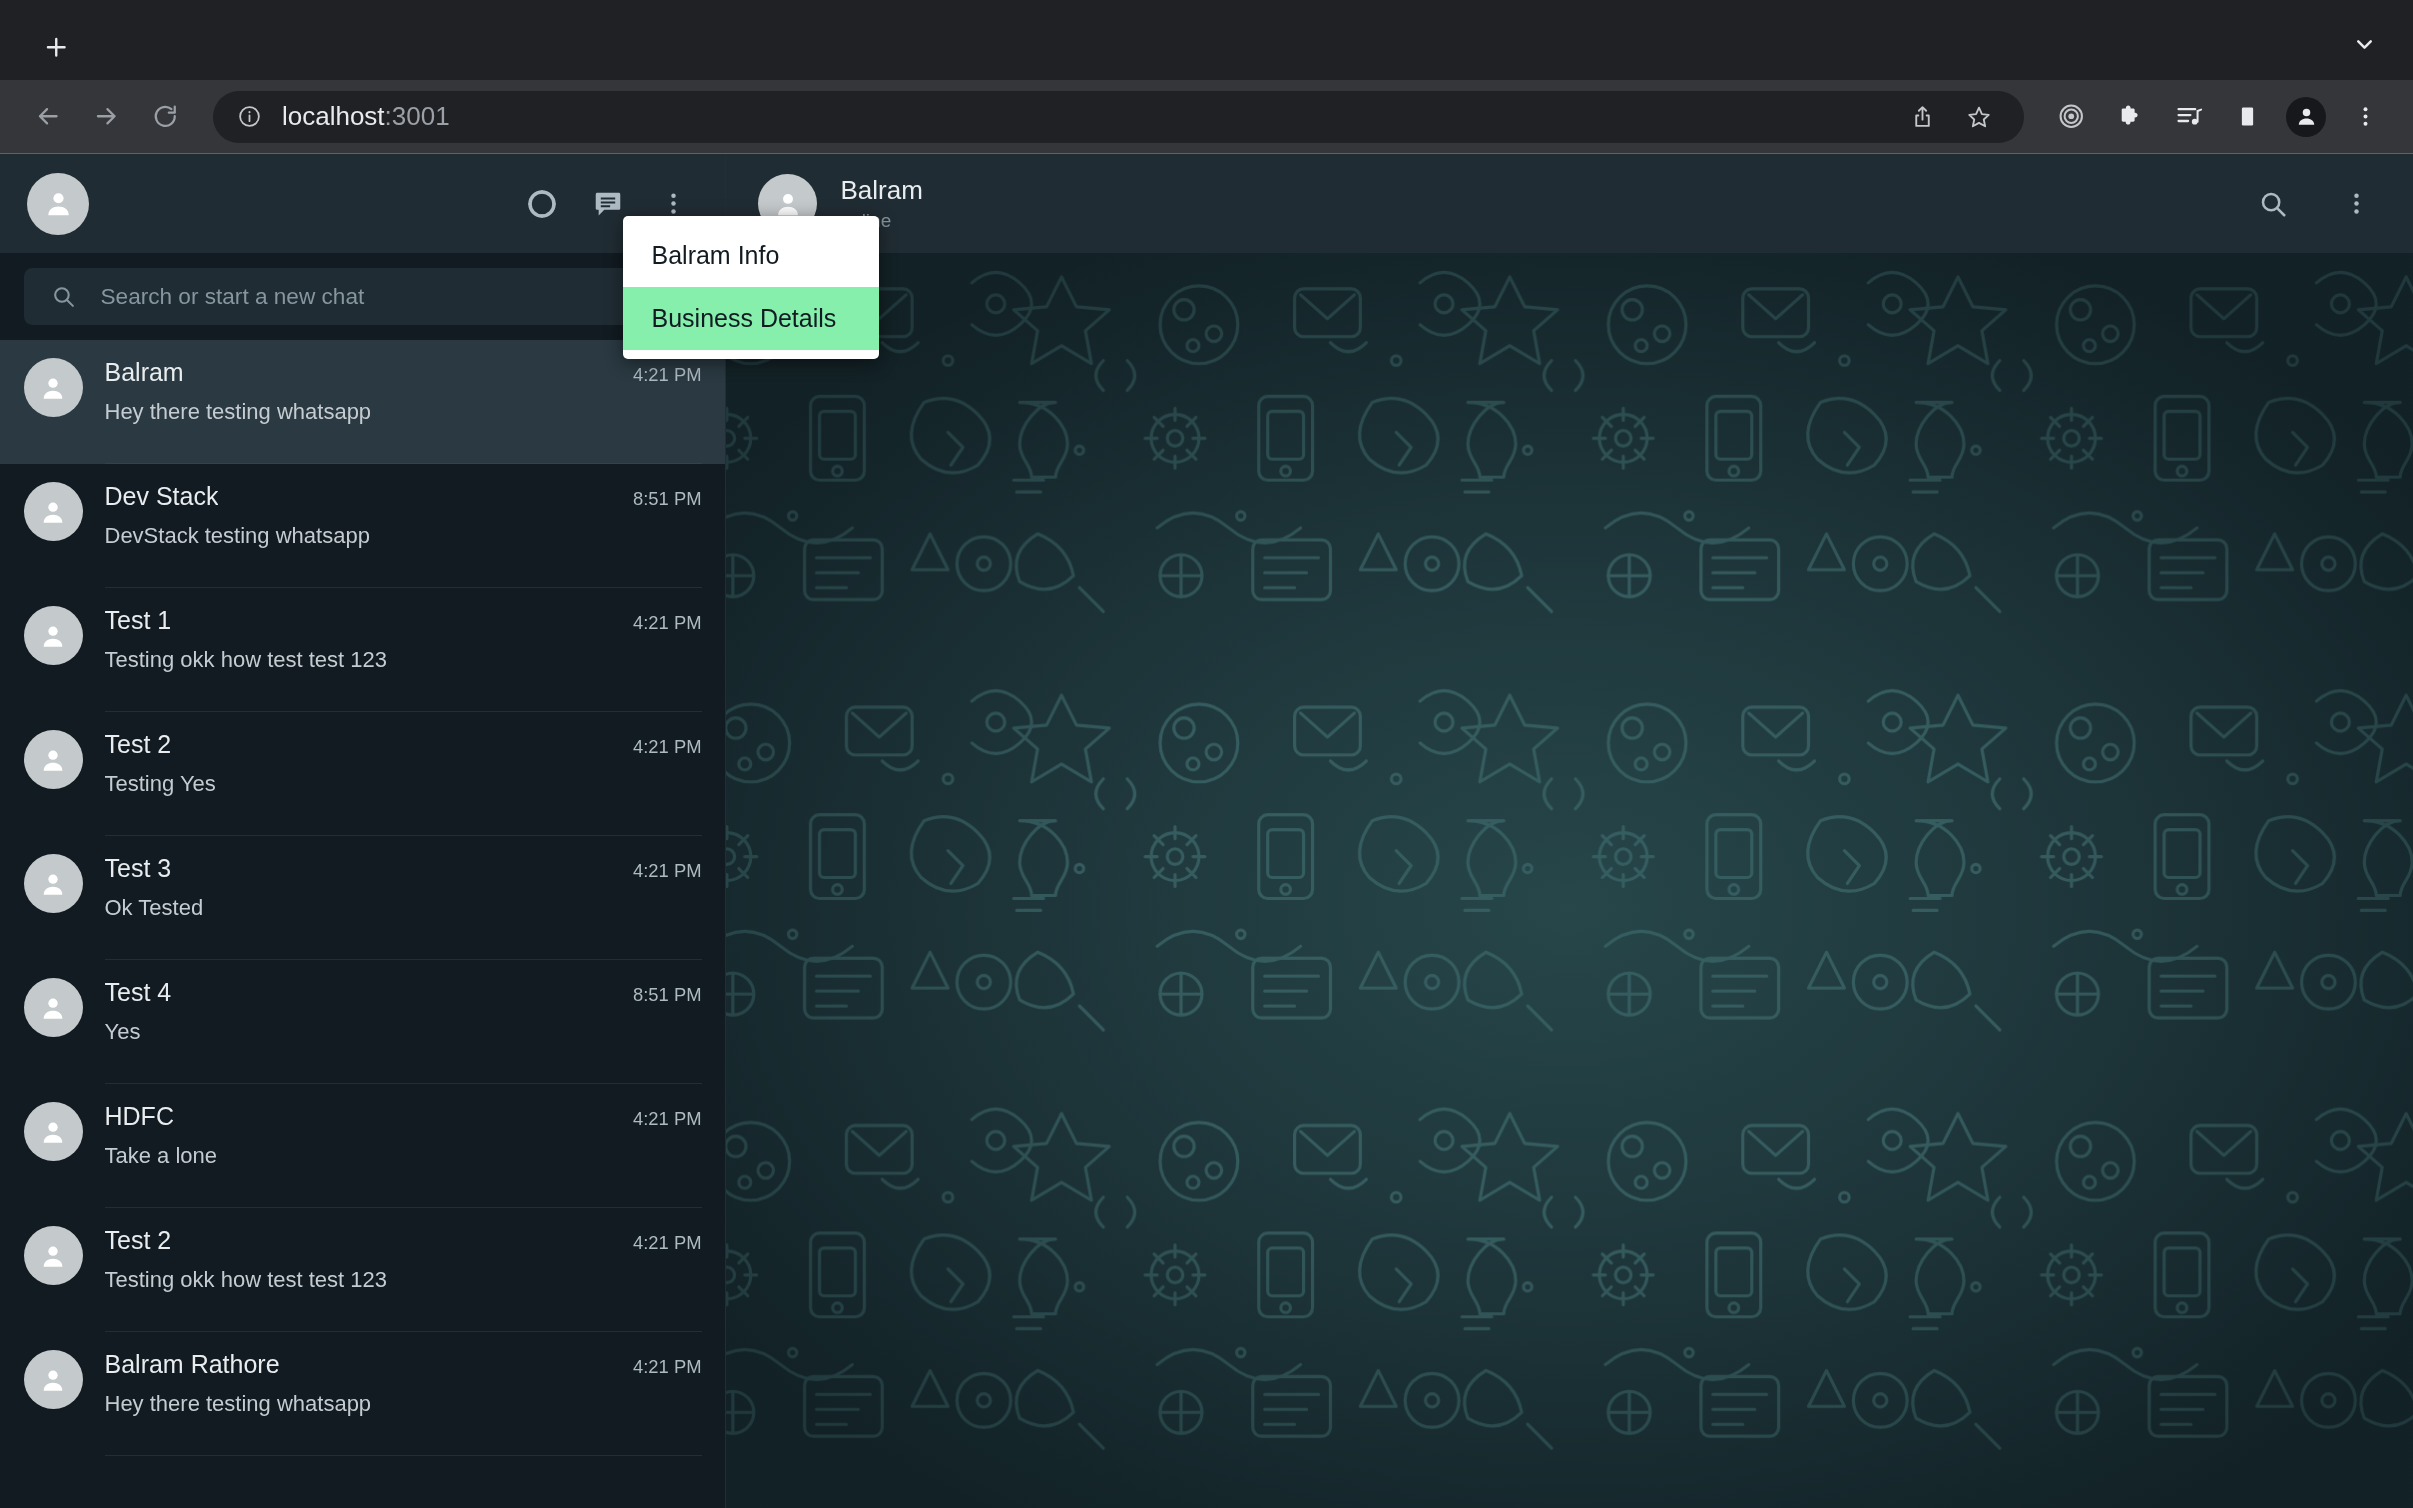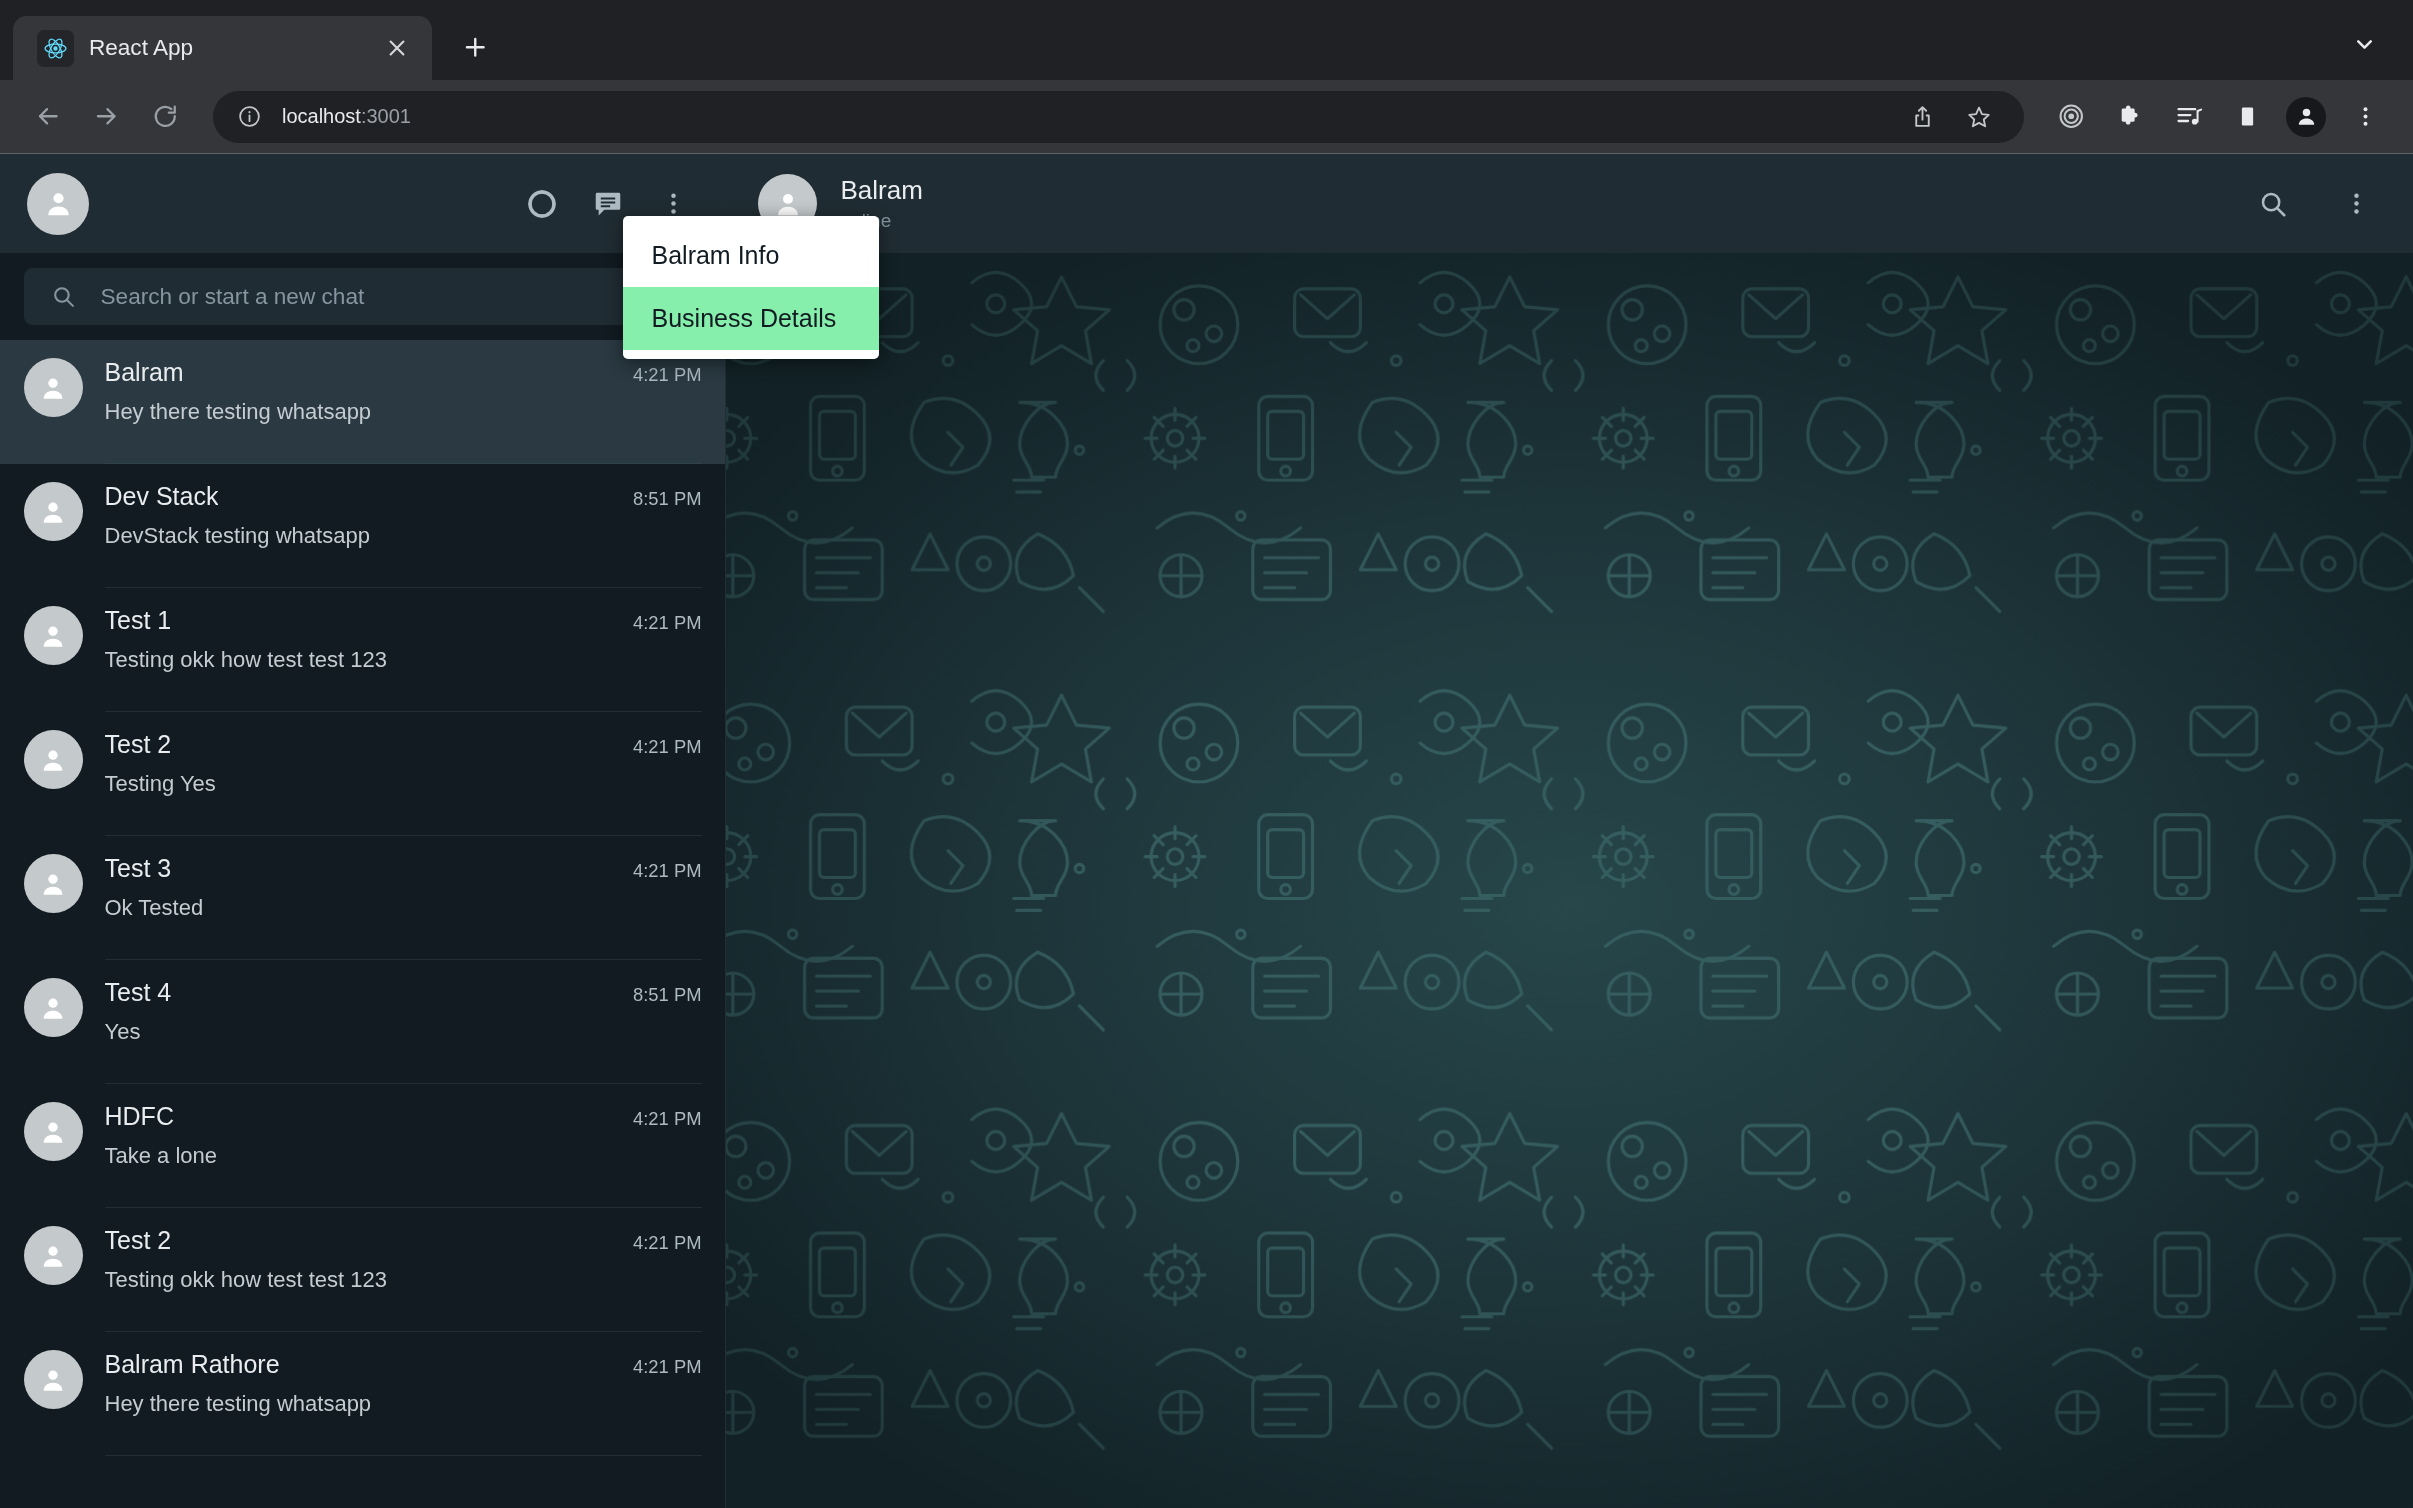--- a/index.html
+++ b/index.html
@@ -56,21 +56,21 @@
   .nav-btn {
     width: 52px; height: 52px; flex: 0 0 52px;
     display: flex; align-items: center; justify-content: center; color: #9aa0a6;
   }
   .omnibox {
     flex: 1; height: 52px; background: #202124; border-radius: 26px;
     display: flex; align-items: center; padding: 0 22px; gap: 18.4px;
     margin: 0 15px; min-width: 0;
   }
   .omnibox-info { width: 28.5px; height: 28.5px; flex: 0 0 28.5px; display: flex; align-items: center; justify-content: center; color: #c4c7ca; }
-  .omnibox-url { font-size: 20px; color: #e8eaed; white-space: nowrap; }
+  .omnibox-url { font-size: 26px; color: #e8eaed; white-space: nowrap; }
   .omnibox-url .dim { color: #9aa0a6; }
   .omnibox-actions { display: flex; align-items: center; gap: 11.7px; margin-left: auto; }
   .ob-icon { width: 45px; height: 45px; display: flex; align-items: center; justify-content: center; color: #c4c7ca; }
   .tb-icon { width: 52px; height: 52px; flex: 0 0 52px; display: flex; align-items: center; justify-content: center; color: #e8eaed; }
   .tb-avatar {
     width: 40px; height: 40px; border-radius: 50%; background: #17181b;
     display: flex; align-items: center; justify-content: center; color: #e8eaed;
   }
 
   
@@ -160,36 +160,20 @@
     font-family: "Liberation Sans", sans-serif; margin: 0 11.7px;
   }
   .msg-input::placeholder { color: #8696a0; }
 </style>
 </head>
 <body>
 
 <div class="browser">
 
   <div class="tabstrip">
-    <div class="tab">
-      <span class="tab-favicon">
-        <svg width="25" height="25" viewBox="0 0 24 24" fill="none" stroke="#61dafb" stroke-width="1.2">
-          <circle cx="12" cy="12" r="2.1" fill="#61dafb" stroke="none"></circle>
-          <ellipse cx="12" cy="12" rx="10" ry="4.2"></ellipse>
-          <ellipse cx="12" cy="12" rx="10" ry="4.2" transform="rotate(60 12 12)"></ellipse>
-          <ellipse cx="12" cy="12" rx="10" ry="4.2" transform="rotate(120 12 12)"></ellipse>
-        </svg>
-      </span>
-      <span class="tab-title">React App</span>
-      <span class="tab-close">
-        <svg width="22" height="22" viewBox="0 0 24 24" stroke="currentColor" stroke-width="2.2" fill="none" stroke-linecap="round">
-          <path d="M5 5 L19 19 M19 5 L5 19"></path>
-        </svg>
-      </span>
-    </div>
     <div class="newtab">
       <svg width="28.5" height="28.5" viewBox="0 0 24 24" stroke="currentColor" stroke-width="2" fill="none" stroke-linecap="round">
         <path d="M12 5 V19 M5 12 H19"></path>
       </svg>
     </div>
     <div class="tabstrip-right">
       <span class="chev-btn">
         <svg width="25" height="25" viewBox="0 0 24 24" stroke="#e8eaed" stroke-width="2.4" fill="none" stroke-linecap="round" stroke-linejoin="round">
           <path d="M6 9 L12 15 L18 9"></path>
         </svg>

